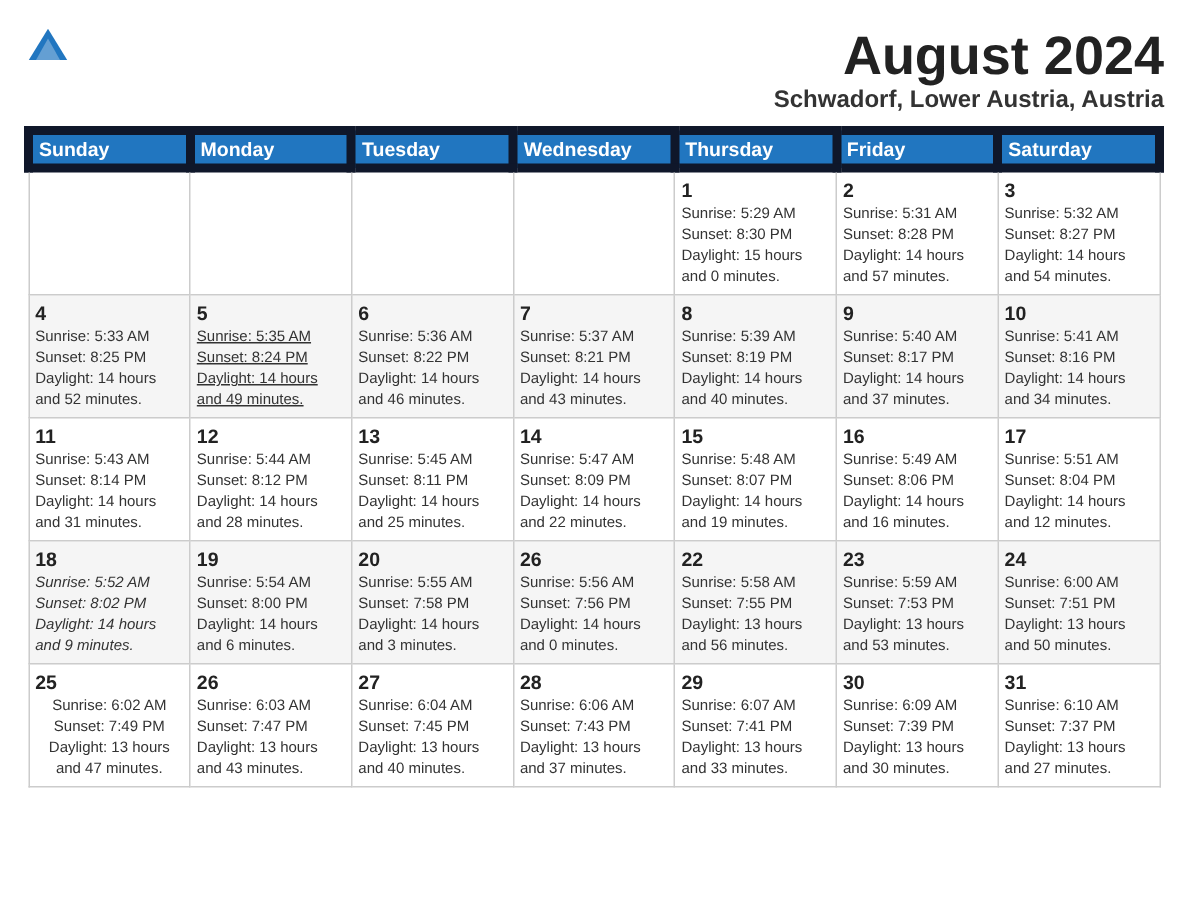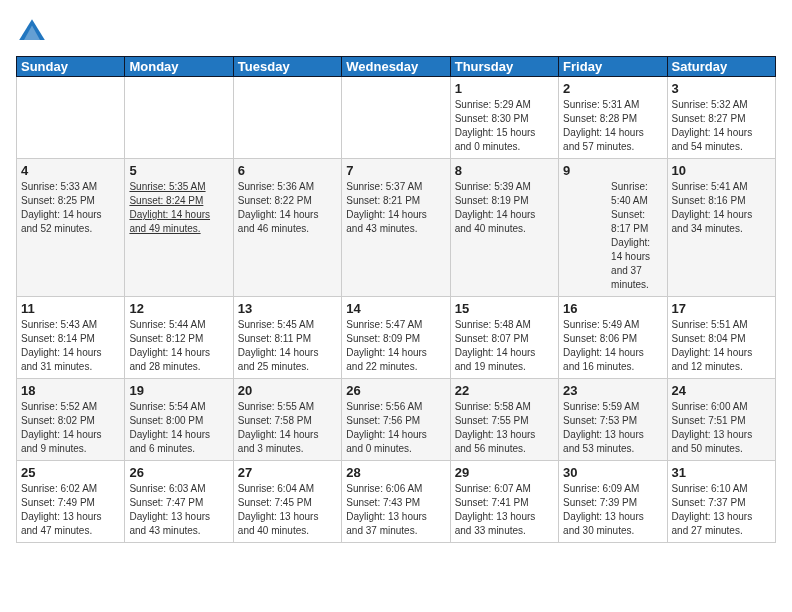--- a/index.html
+++ b/index.html
@@ -58,21 +58,21 @@
       border-collapse: collapse;
       font-size: 11px;
     }
     .calendar thead th {
       background: #2176c0;
       color: #fff;
       padding: 2px 4px;
       text-align: left;
       font-size: 13px;
       font-weight: bold;
-      border: 1px solid #0f172a;
+      border: 6px solid #0f172a;
       margin-top: 48px;
     }
     .calendar tbody td {
       border: 1px solid #ccc;
       vertical-align: top;
       padding: 4px;
       width: calc(100% / 7);
       min-height: 80px;
       background: #fff;
     }
@@ -96,20 +96,24 @@
   </style>
 </head>
 <body>
 
 <div class="header">
   <div class="logo">
     <svg class="logo-icon" viewBox="0 0 40 40">
       <polygon points="20,4 36,30 4,30" fill="#2176c0"></polygon>
       <polygon points="20,12 30,30 10,30" fill="#fff" opacity="0.3"></polygon>
     </svg>
+  </div>
+  <div class="title-block">
+    <div class="main-title">August 2024</div>
+    <div class="subtitle">Schwadorf, Lower Austria, Austria</div>
   </div>
 </div>
 
 <table class="calendar">
   <thead>
     <tr>
     <th>Sunday</th>
         <th>Monday</th>
         <th>Tuesday</th>
         <th>Wednesday</th>
@@ -177,21 +181,21 @@
         </td>
         <td>
           <div class="day-number">8</div>
           <div class="day-detail" style="white-space: pre-line;">Sunrise: 5:39 AM
 Sunset: 8:19 PM
 Daylight: 14 hours
 and 40 minutes.</div>
         </td>
         <td>
           <div class="day-number">9</div>
-          <div class="day-detail" style="white-space: pre-line; margin-left: 48px;">Sunrise: 5:40 AM
+          <div class="day-detail" style="white-space: pre-line;">Sunrise: 5:40 AM
 Sunset: 8:17 PM
 Daylight: 14 hours
 and 37 minutes.</div>
         </td>
         <td>
           <div class="day-number">10</div>
           <div class="day-detail" style="white-space: pre-line;">Sunrise: 5:41 AM
 Sunset: 8:16 PM
 Daylight: 14 hours
 and 34 minutes.</div>
@@ -244,21 +248,21 @@
           <div class="day-number">17</div>
           <div class="day-detail" style="white-space: pre-line;">Sunrise: 5:51 AM
 Sunset: 8:04 PM
 Daylight: 14 hours
 and 12 minutes.</div>
         </td>
       </tr>
       <tr>
         <td>
           <div class="day-number">18</div>
-          <div class="day-detail" style="white-space: pre-line;">Sunrise: 5:52 AM
+          <div class="day-detail" style="white-space: pre-line; font-style: italic;">Sunrise: 5:52 AM
 Sunset: 8:02 PM
 Daylight: 14 hours
 and 9 minutes.</div>
         </td>
         <td>
           <div class="day-number">19</div>
           <div class="day-detail" style="white-space: pre-line;">Sunrise: 5:54 AM
 Sunset: 8:00 PM
 Daylight: 14 hours
 and 6 minutes.</div>
@@ -295,21 +299,21 @@
           <div class="day-number">24</div>
           <div class="day-detail" style="white-space: pre-line;">Sunrise: 6:00 AM
 Sunset: 7:51 PM
 Daylight: 13 hours
 and 50 minutes.</div>
         </td>
       </tr>
       <tr>
         <td>
           <div class="day-number">25</div>
-          <div class="day-detail" style="white-space: pre-line;">Sunrise: 6:02 AM
+          <div class="day-detail" style="white-space: pre-line; text-align: center;">Sunrise: 6:02 AM
 Sunset: 7:49 PM
 Daylight: 13 hours
 and 47 minutes.</div>
         </td>
         <td>
           <div class="day-number">26</div>
           <div class="day-detail" style="white-space: pre-line;">Sunrise: 6:03 AM
 Sunset: 7:47 PM
 Daylight: 13 hours
 and 43 minutes.</div>

